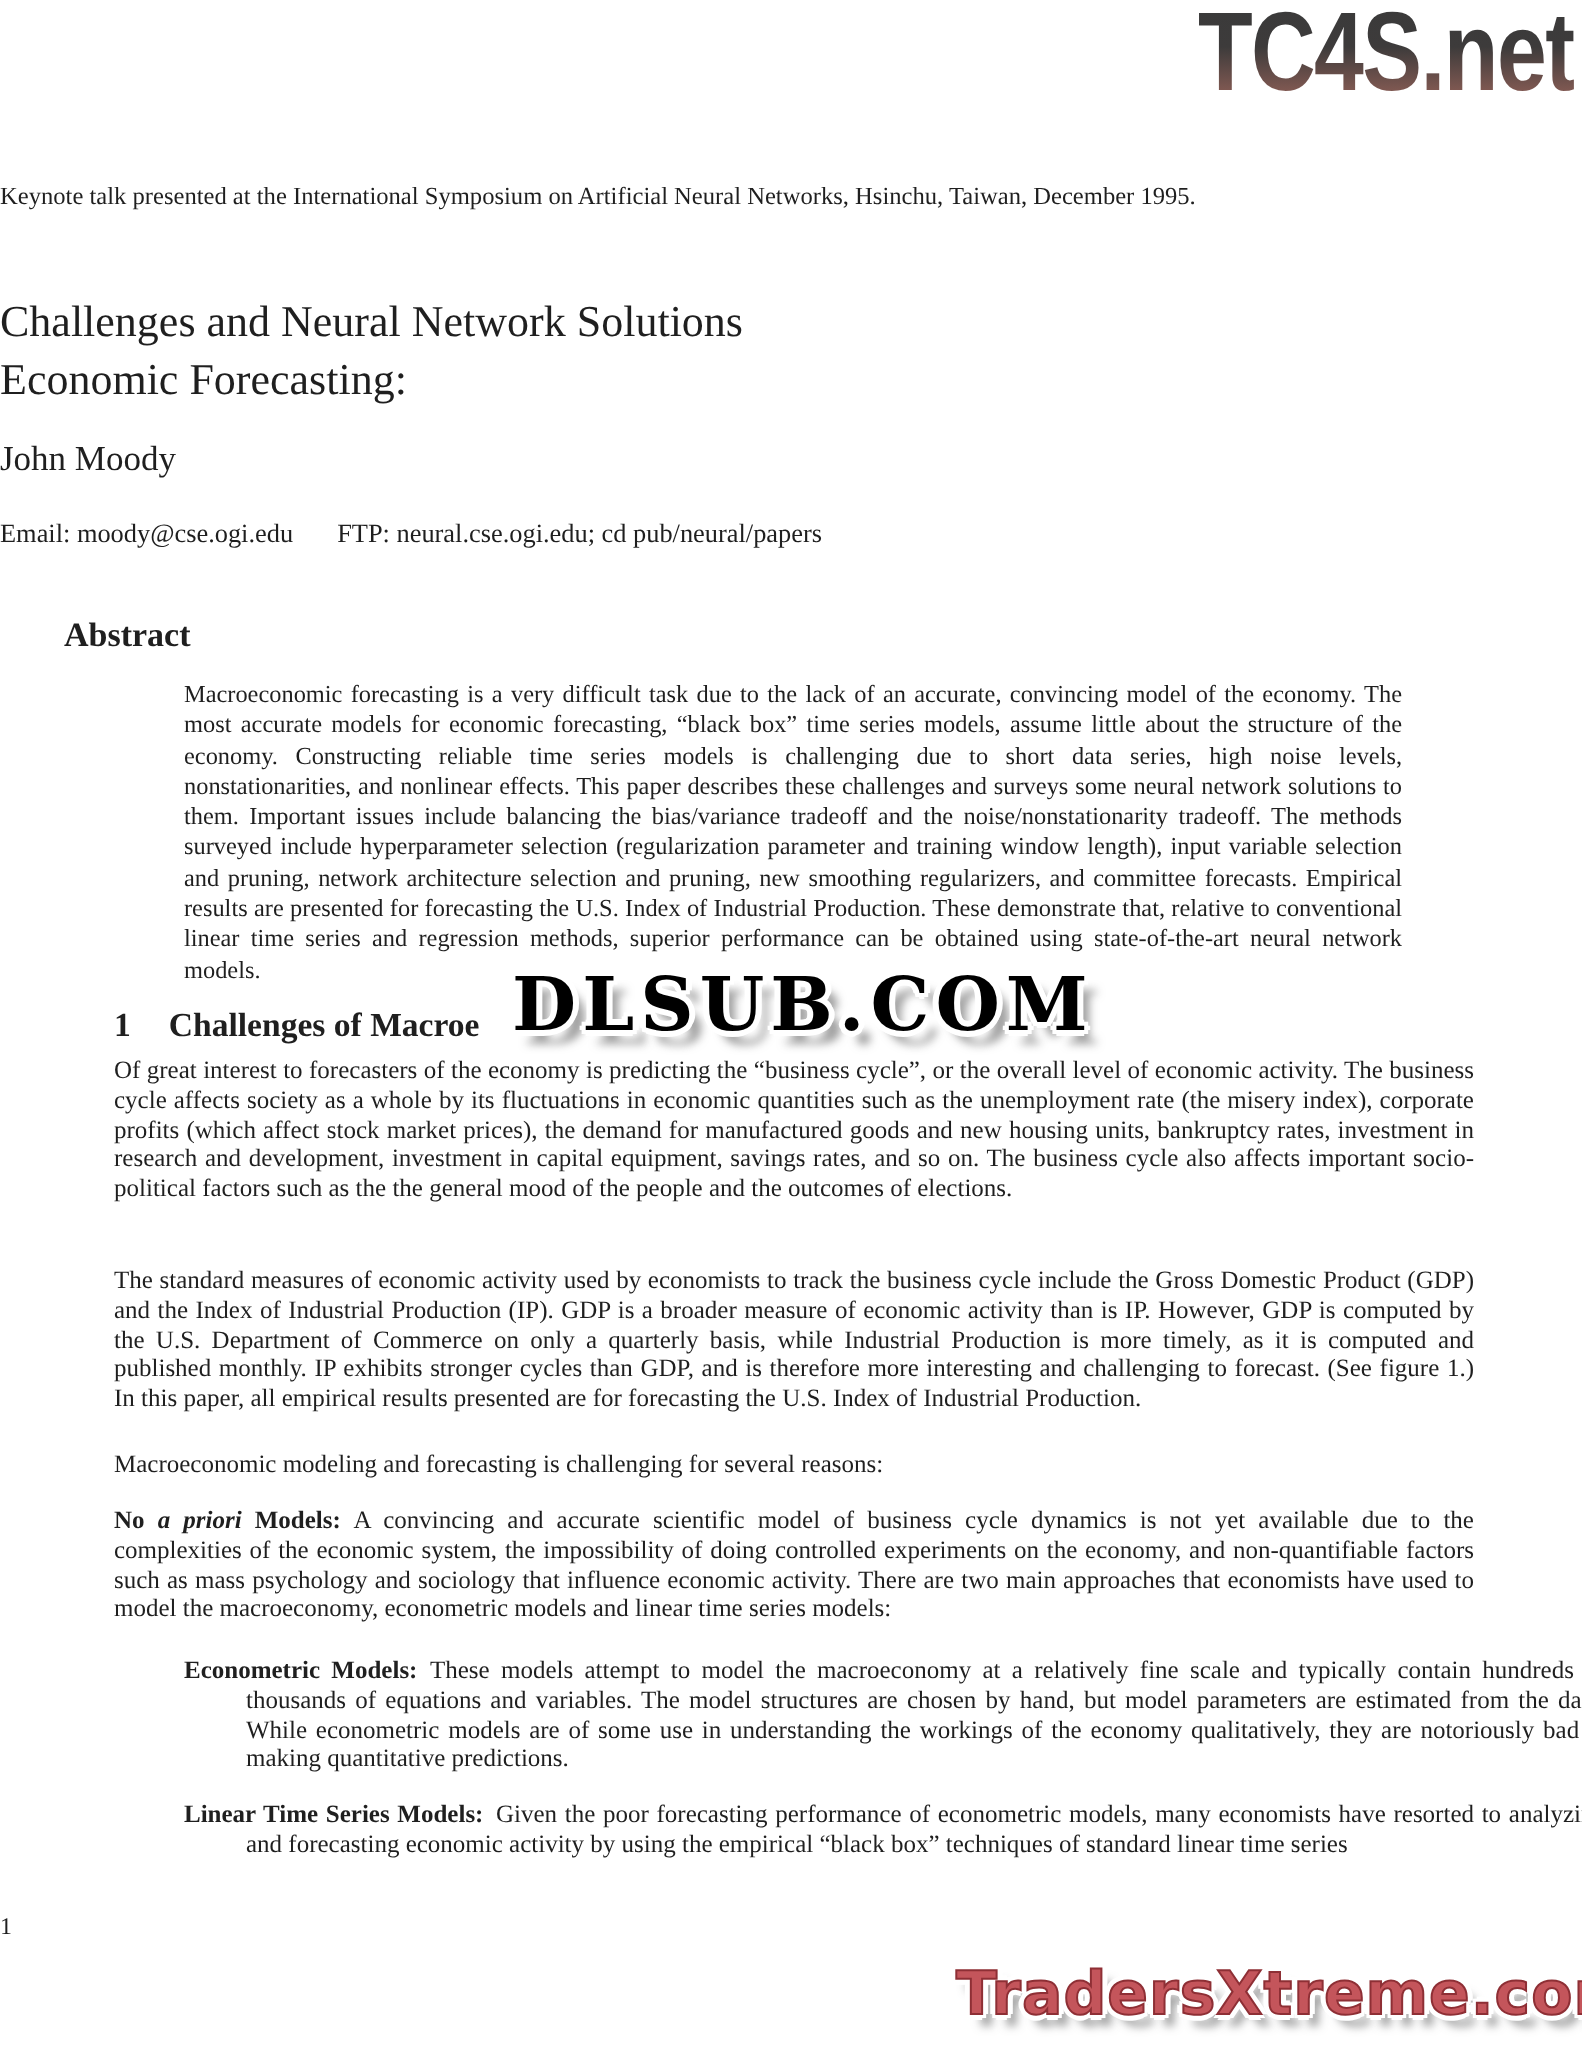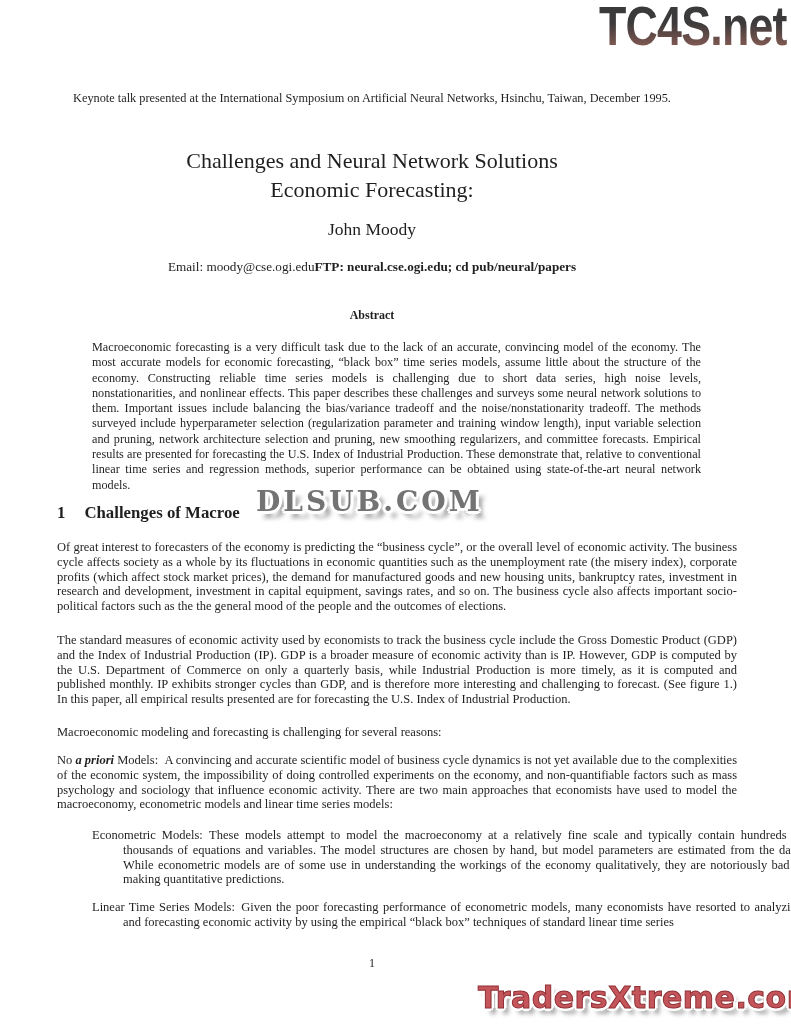--- a/index.html
+++ b/index.html
@@ -6,54 +6,54 @@
   .page{
     position:relative;
     width:791px;height:1024px;
     background:#ffffff;
     overflow:hidden;
     font-family:"Liberation Serif","DejaVu Serif",serif;
     color:#1f1f1f;
     margin:0 auto;
   }
   .abs{position:absolute;}
-  .centered{left:17px;width:710px;text-align:center;}
+  .centered{left:0;width:710px;text-align:left;}
 
   
   .keynote{top:90px;font-size:12.3px;line-height:16px;}
   .title{top:146px;font-size:22px;line-height:29px;}
   .author{top:218px;font-size:17.5px;line-height:22px;}
   .affil{top:239px;font-size:15.2px;line-height:19px;}
   .contact{top:258px;font-size:13.2px;line-height:17px;}
-  .contact .ftp{font-weight:bold;}
+  .contact .ftp{margin-left:22px;}
 
   
-  .abstract-head{top:308px;font-size:12px;font-weight:bold;}
+  .abstract-head{top:308px;font-size:17px;font-weight:bold;margin-left:32px;}
   .abstract-body{
     top:340px;left:92px;width:609px;
     font-size:12.2px;line-height:15.3px;
     text-align:justify;
   }
 
   
   .section-head{top:503px;left:57px;font-size:16.8px;font-weight:bold;text-align:center;}
   .section-head .sec-title{margin-left:19px;}
   .para{
     left:57px;width:680px;
     font-size:12.5px;line-height:14.8px;
     text-align:justify;
   }
-  .p1{top:540px;}
+  .p1{top:528px;}
   .p2{top:633px;}
   .p3{top:725px;}
   .p-noap{top:753px;}
   .p-econ{top:828px;}
   .p-lin{top:900px;}
   .hang{padding-left:31px;text-indent:-31px;margin-left:35px;}
-  .b{font-weight:normal;}
+  .b{font-weight:bold;}
   .bi{font-weight:bold;font-style:italic;}
 
   .pageno{top:956px;font-size:12px;}
 
   
   .wm-tc4s{
     top:0;right:4px;
     font-family:"Liberation Sans","DejaVu Sans",sans-serif;
     font-weight:bold;
     font-size:56px;line-height:52px;
@@ -62,23 +62,23 @@
     color:#3a3a3a;
     background:linear-gradient(180deg,#3a3a3a 0%,#3d3b3b 45%,#936158 100%);
     -webkit-background-clip:text;background-clip:text;
     -webkit-text-fill-color:transparent;
     white-space:nowrap;
   }
   .wm-dlsub{
     top:478px;left:256px;
     font-family:"DejaVu Serif","Liberation Serif",serif;
     font-weight:bold;
-    font-size:28px;line-height:48px;
+    font-size:37px;line-height:48px;
     letter-spacing:3px;
-    color:#737373;
+    color:#000000;
     white-space:nowrap;
     text-shadow:
       -3px 0 0 #fff, 3px 0 0 #fff, 0 -3px 0 #fff, 0 3px 0 #fff,
       -2px -2px 0 #fff, 2px -2px 0 #fff, -2px 2px 0 #fff, 2px 2px 0 #fff,
       6px 7px 4px rgba(110,110,110,0.65);
   }
   .wm-traders{
     top:980px;left:478px;
     font-family:"DejaVu Sans","Liberation Sans",sans-serif;
     font-weight:bold;

